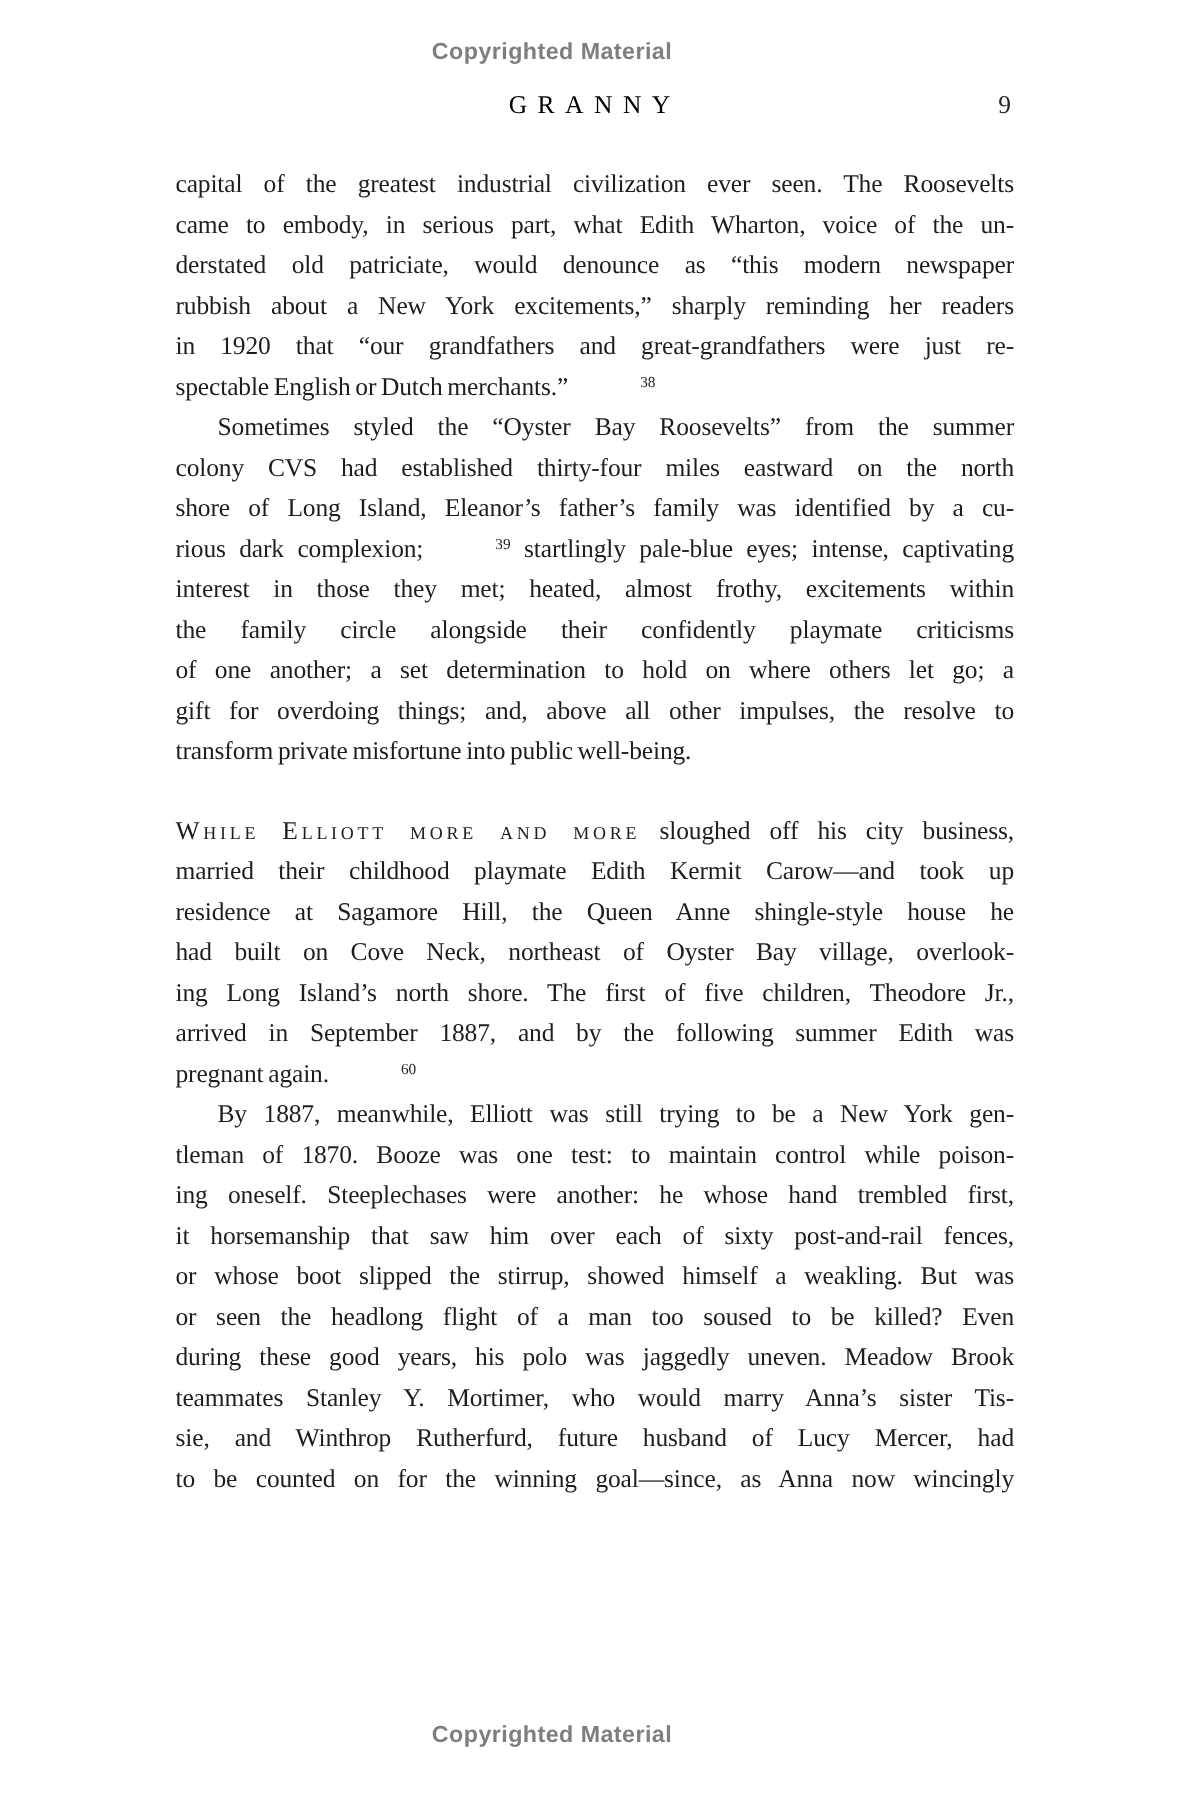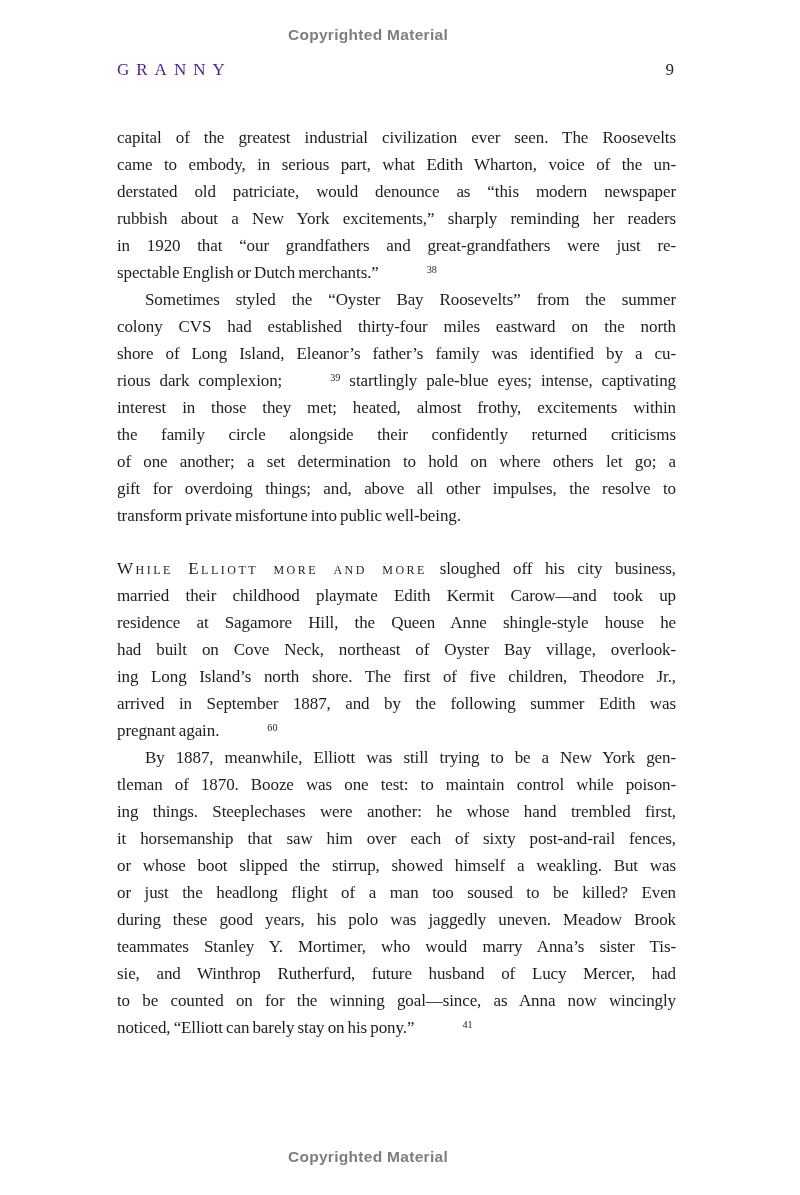--- a/index.html
+++ b/index.html
@@ -23,41 +23,40 @@
   .notice-top { top: 26px; }
   .notice-bottom { top: 1148px; }
   .running-header {
     position: absolute;
     left: 117px; top: 60px;
     width: 559px;
     height: 22px;
   }
   .running-title {
     display: block;
-    text-align: left;
+    text-align: center;
     font-size: 17px;
     letter-spacing: 7px;
-    color: #4c1d95;
+    color: #000000;
   }
   .page-number {
     position: absolute;
     right: 2px; top: 0;
     font-size: 17px;
     color: #242424;
   }
   .body-text {
     position: absolute;
     left: 117px; top: 109px;
     width: 559px;
     font-size: 17px;
     line-height: 27px;
     color: #1d1d1d;
     letter-spacing: -0.1px;
     word-spacing: -1px;
-    margin-top: 15px;
   }
   .line {
     height: 27px;
     overflow: hidden;
     text-align: justify;
     text-align-last: justify;
   }
   .line.last {
     text-align-last: left;
   }
@@ -95,42 +94,41 @@
       <div class="line">rubbish about a New York excitements,” sharply reminding her readers</div>
       <div class="line">in 1920 that “our grandfathers and great-grandfathers were just re-</div>
       <div class="line last">spectable English or Dutch merchants.”<sup>38</sup></div>
     </div>
     <div class="para indent">
       <div class="line">Sometimes styled the “Oyster Bay Roosevelts” from the summer</div>
       <div class="line">colony CVS had established thirty-four miles eastward on the north</div>
       <div class="line">shore of Long Island, Eleanor’s father’s family was identified by a cu-</div>
       <div class="line">rious dark complexion;<sup>39</sup> startlingly pale-blue eyes; intense, captivating</div>
       <div class="line">interest in those they met; heated, almost frothy, excitements within</div>
-      <div class="line">the family circle alongside their confidently returned criticisms</div>
+      <div class="line">the family circle alongside their confidently playmate criticisms</div>
       <div class="line">of one another; a set determination to hold on where others let go; a</div>
       <div class="line">gift for overdoing things; and, above all other impulses, the resolve to</div>
       <div class="line last">transform private misfortune into public well-being.</div>
     </div>
     <div class="para gap">
       <div class="line"><span class="sc">While Elliott more and more</span> sloughed off his city business,</div>
       <div class="line">married their childhood playmate Edith Kermit Carow—and took up</div>
       <div class="line">residence at Sagamore Hill, the Queen Anne shingle-style house he</div>
       <div class="line">had built on Cove Neck, northeast of Oyster Bay village, overlook-</div>
       <div class="line">ing Long Island’s north shore. The first of five children, Theodore Jr.,</div>
       <div class="line">arrived in September 1887, and by the following summer Edith was</div>
       <div class="line last">pregnant again.<sup>60</sup></div>
     </div>
     <div class="para indent">
       <div class="line">By 1887, meanwhile, Elliott was still trying to be a New York gen-</div>
       <div class="line">tleman of 1870. Booze was one test: to maintain control while poison-</div>
-      <div class="line">ing things. Steeplechases were another: he whose hand trembled first,</div>
+      <div class="line">ing oneself. Steeplechases were another: he whose hand trembled first,</div>
       <div class="line">it horsemanship that saw him over each of sixty post-and-rail fences,</div>
       <div class="line">or whose boot slipped the stirrup, showed himself a weakling. But was</div>
-      <div class="line">or just the headlong flight of a man too soused to be killed? Even</div>
+      <div class="line">or seen the headlong flight of a man too soused to be killed? Even</div>
       <div class="line">during these good years, his polo was jaggedly uneven. Meadow Brook</div>
       <div class="line">teammates Stanley Y. Mortimer, who would marry Anna’s sister Tis-</div>
       <div class="line">sie, and Winthrop Rutherfurd, future husband of Lucy Mercer, had</div>
       <div class="line">to be counted on for the winning goal—since, as Anna now wincingly</div>
-      <div class="line last">noticed, “Elliott can barely stay on his pony.”<sup>41</sup></div>
     </div>
   </div>
 
 <div class="notice notice-bottom">Copyrighted Material</div>
 
 </body></html>

